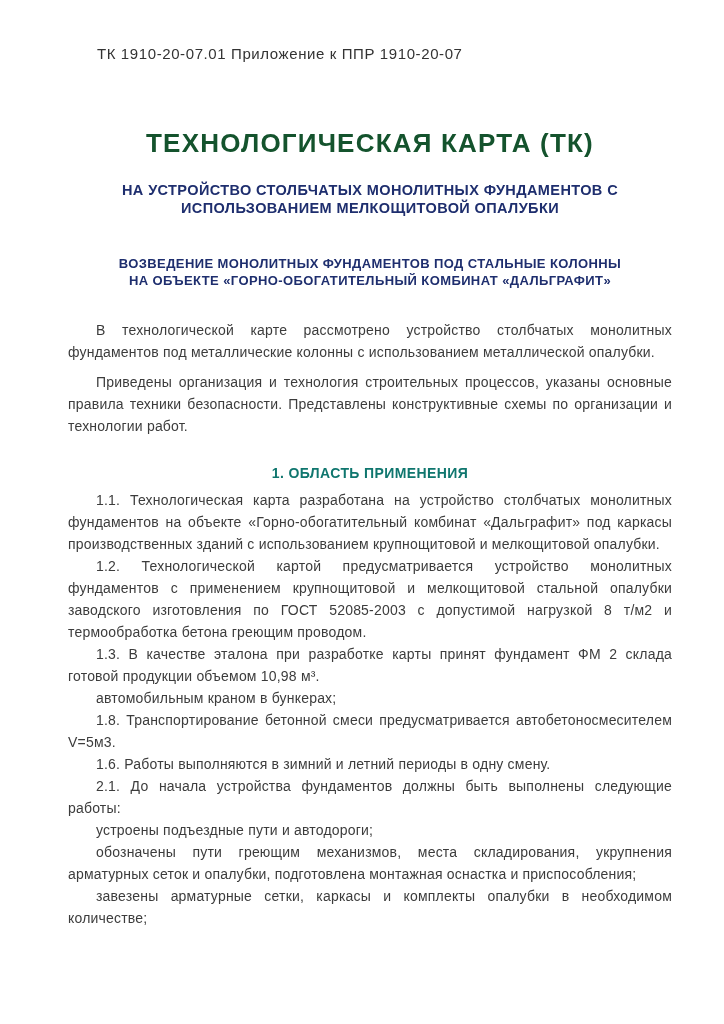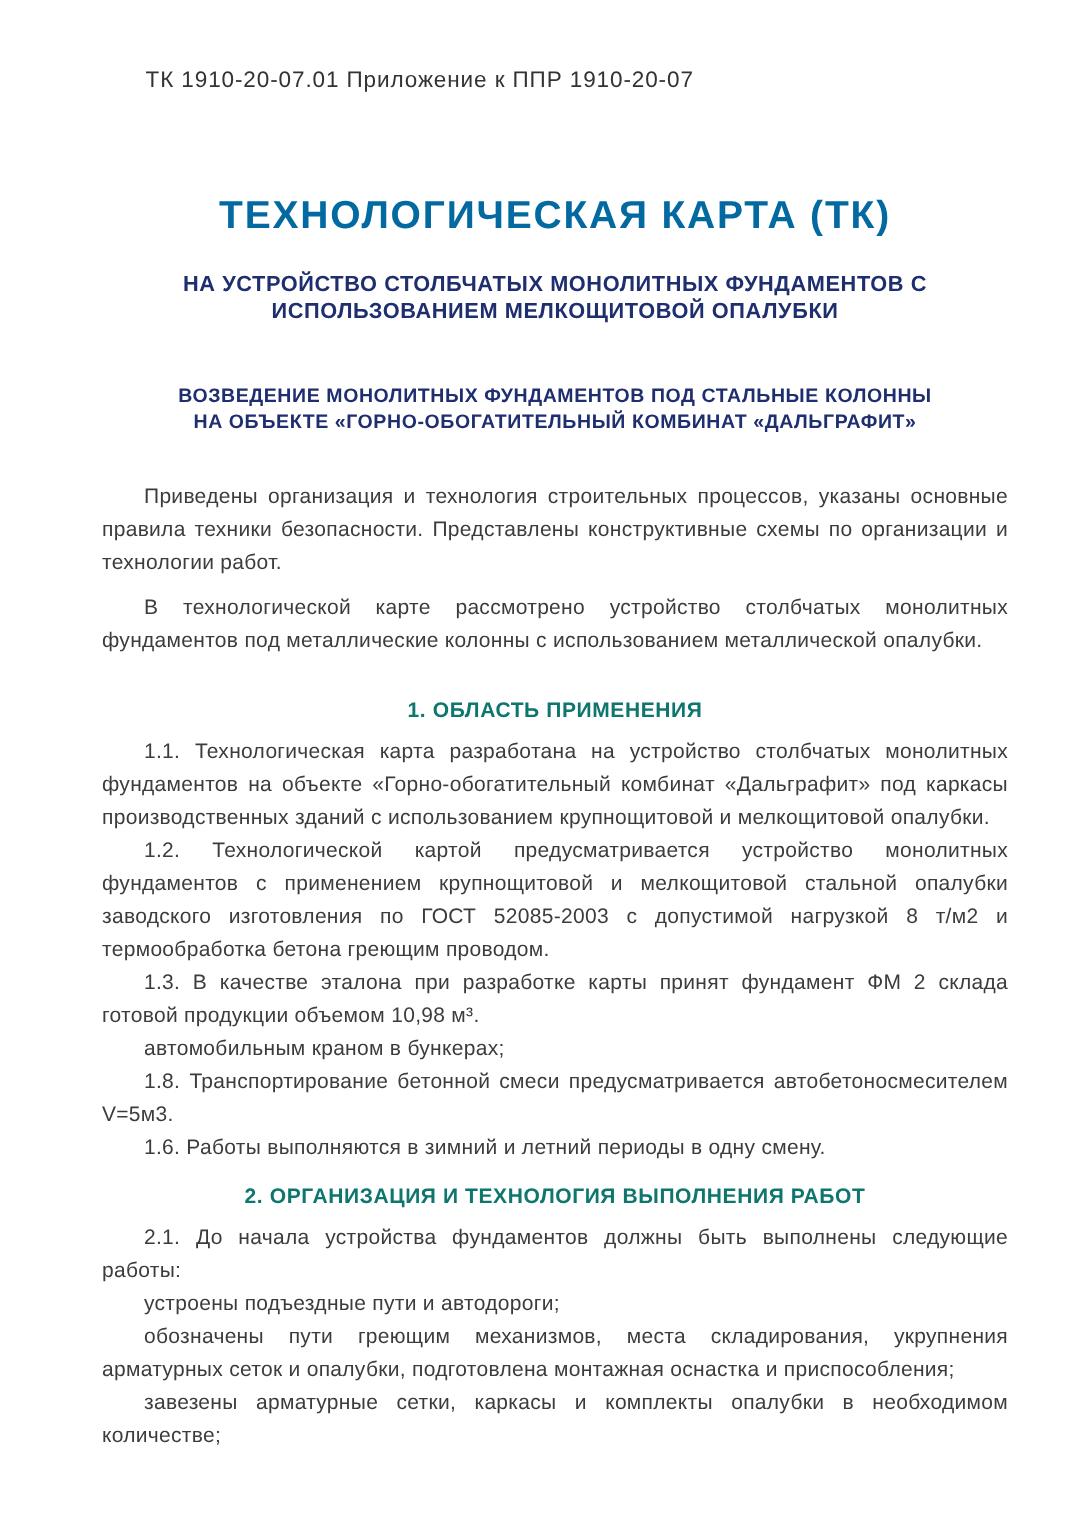--- a/index.html
+++ b/index.html
@@ -18,21 +18,21 @@
   .doc-header {
     margin: 0 0 0 29px;
     font-size: 15px;
     letter-spacing: 0.6px;
     color: #333333;
     white-space: nowrap;
   }
   .doc-title {
     margin: 66px 0 0 0;
     text-align: center;
-    color: #0369a1;
+    color: #14532d;
     font-size: 26px;
     font-weight: 700;
     letter-spacing: 1.2px;
   }
   .doc-subtitle {
     margin: 22px auto 0 auto;
     max-width: 560px;
     text-align: center;
     color: #1e2e6e;
     font-size: 14.5px;
@@ -79,36 +79,35 @@
 
   <div class="doc-header">ТК 1910-20-07.01 Приложение к ППР 1910-20-07</div>
 
   <h1 class="doc-title">ТЕХНОЛОГИЧЕСКАЯ КАРТА (ТК)</h1>
 
   <div class="doc-subtitle">НА УСТРОЙСТВО СТОЛБЧАТЫХ МОНОЛИТНЫХ ФУНДАМЕНТОВ С ИСПОЛЬЗОВАНИЕМ МЕЛКОЩИТОВОЙ ОПАЛУБКИ</div>
 
   <div class="doc-object-title">ВОЗВЕДЕНИЕ МОНОЛИТНЫХ ФУНДАМЕНТОВ ПОД СТАЛЬНЫЕ КОЛОННЫ НА ОБЪЕКТЕ «ГОРНО-ОБОГАТИТЕЛЬНЫЙ КОМБИНАТ «ДАЛЬГРАФИТ»</div>
 
   <div class="intro">
+    <p class="para">В технологической карте рассмотрено устройство столбчатых монолитных фундаментов под металлические колонны с использованием металлической опалубки.</p>
     <p class="para">Приведены организация и технология строительных процессов, указаны основные правила техники безопасности. Представлены конструктивные схемы по организации и технологии работ.</p>
-    <p class="para">В технологической карте рассмотрено устройство столбчатых монолитных фундаментов под металлические колонны с использованием металлической опалубки.</p>
   </div>
 
   <div class="section">
     <div class="section-heading">1. ОБЛАСТЬ ПРИМЕНЕНИЯ</div>
     <p class="para">1.1. Технологическая карта разработана на устройство столбчатых монолитных фундаментов на объекте «Горно-обогатительный комбинат «Дальграфит» под каркасы производственных зданий с использованием крупнощитовой и мелкощитовой опалубки.</p>
     <p class="para">1.2. Технологической картой предусматривается устройство монолитных фундаментов с применением крупнощитовой и мелкощитовой стальной опалубки заводского изготовления по ГОСТ 52085-2003 с допустимой нагрузкой 8 т/м2 и термообработка бетона греющим проводом.</p>
     <p class="para">1.3. В качестве эталона при разработке карты принят фундамент ФМ 2 склада готовой продукции объемом 10,98 м³.</p>
     <p class="para">автомобильным краном в бункерах;</p>
     <p class="para">1.8. Транспортирование бетонной смеси предусматривается автобетоносмесителем V=5м3.</p>
     <p class="para">1.6. Работы выполняются в зимний и летний периоды в одну смену.</p>
   </div>
 
   <div class="section">
-    <div class="section-heading second">2. ОРГАНИЗАЦИЯ И ТЕХНОЛОГИЯ ВЫПОЛНЕНИЯ РАБОТ</div>
     <p class="para">2.1. До начала устройства фундаментов должны быть выполнены следующие работы:</p>
     <p class="para">устроены подъездные пути и автодороги;</p>
     <p class="para">обозначены пути греющим механизмов, места складирования, укрупнения арматурных сеток и опалубки, подготовлена монтажная оснастка и приспособления;</p>
     <p class="para">завезены арматурные сетки, каркасы и комплекты опалубки в необходимом количестве;</p>
 
   </div>
 
 </div>
 
 </body></html>

